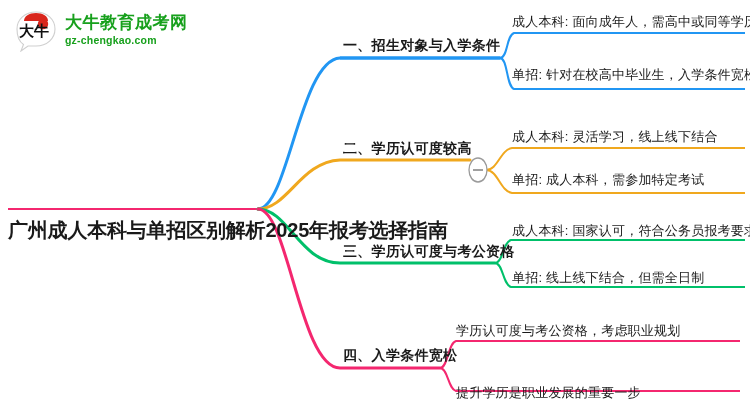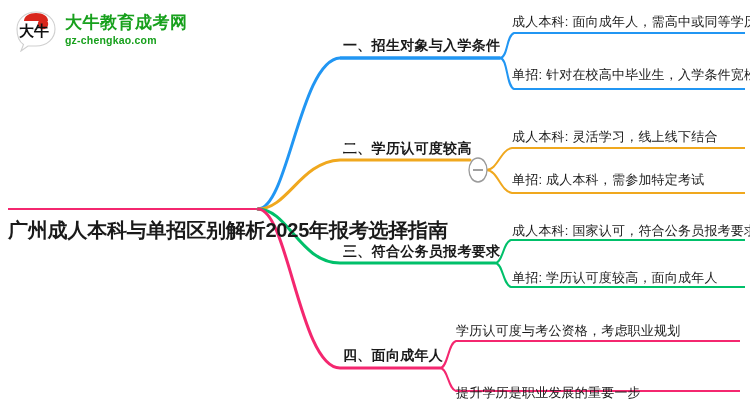--- a/index.html
+++ b/index.html
@@ -138,26 +138,26 @@
   <div class="logo-text">
     <div class="logo-name">大牛教育成考网</div>
     <div class="logo-url">gz-chengkao.com</div>
   </div>
 </div>
 
 <div class="node root-node">广州成人本科与单招区别解析2025年报考选择指南</div>
 
 <div class="node branch-node b1">一、招生对象与入学条件</div>
 <div class="node branch-node b2">二、学历认可度较高</div>
-<div class="node branch-node b3">三、符合公务员报考要求</div>
-<div class="node branch-node b4">四、面向成年人</div>
+<div class="node branch-node b3">三、学历认可度与考公资格</div>
+<div class="node branch-node b4">四、入学条件宽松</div>
 
 <div class="node leaf-node l1">成人本科: 面向成年人，需高中或同等学历</div>
 <div class="node leaf-node l2">单招: 针对在校高中毕业生，入学条件宽松</div>
 
 <div class="node leaf-node l3">成人本科: 灵活学习，线上线下结合</div>
 <div class="node leaf-node l4">单招: 成人本科，需参加特定考试</div>
 
 <div class="node leaf-node l5">成人本科: 国家认可，符合公务员报考要求</div>
-<div class="node leaf-node l6">单招: 学历认可度较高，面向成年人</div>
+<div class="node leaf-node l6">单招: 线上线下结合，但需全日制</div>
 
 <div class="node leaf-node l7">学历认可度与考公资格，考虑职业规划</div>
 <div class="node leaf-node l8">提升学历是职业发展的重要一步</div>
 
 </body></html>

